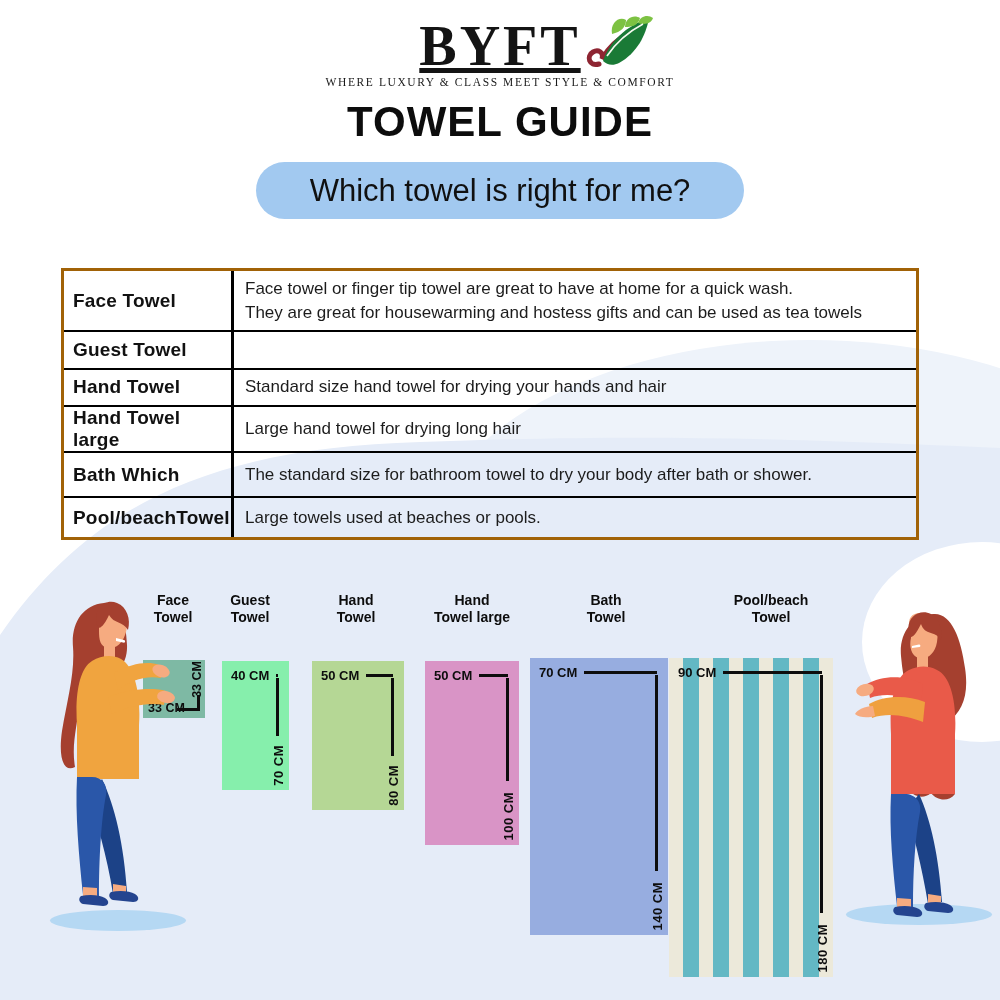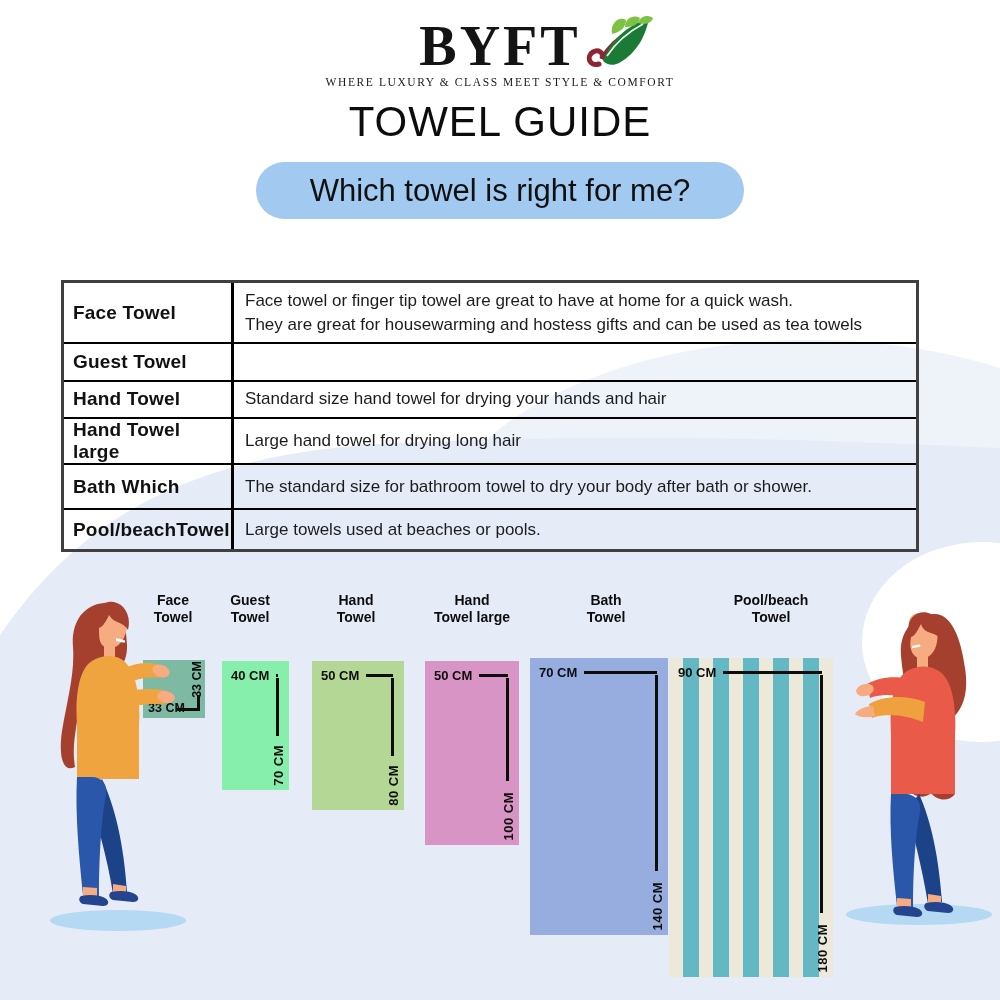--- a/index.html
+++ b/index.html
@@ -8,30 +8,30 @@
   
   .blob-faint{position:absolute;left:430px;top:340px;width:760px;height:420px;
               background:#eef3fa;border-radius:50%;}
   .blob-main{position:absolute;left:0;top:430px;width:1000px;height:570px;}
   .blob-white{position:absolute;left:862px;top:542px;width:240px;height:200px;
               background:#ffffff;border-radius:50%;}
   
   .header{position:absolute;left:0;top:18px;width:1000px;text-align:center;}
   .logo-row{position:relative;display:inline-block;}
   .logo-text{font-family:"Liberation Serif",serif;font-size:56px;font-weight:600;
-             letter-spacing:3px;color:#141414;line-height:1.0;}
+             letter-spacing:3px;color:#141414;line-height:1.0;text-decoration:underline;}
   .leaf{position:absolute;right:-78px;top:-4px;}
   .tagline{font-family:"Liberation Serif",serif;font-size:11.5px;letter-spacing:1.6px;
            color:#1a1a1a;margin-top:2px;}
-  .title{margin:10px 0 16px 0;font-size:42px;font-weight:400;letter-spacing:1px;color:#0c0c0c;}
+  .title{margin:10px 0 16px 0;font-size:42px;font-weight:700;letter-spacing:1px;color:#0c0c0c;}
   .pill{margin:13px auto 0 auto;width:488px;height:57px;border-radius:29px;background:#a2c9f0;
         display:flex;align-items:center;justify-content:center;font-size:31px;color:#101010;}
   
-  .info-table{position:absolute;left:61px;top:268px;width:858px;border:3px solid #404040;
-              background:transparent;box-sizing:border-box;margin-top:12px;}
+  .info-table{position:absolute;left:61px;top:268px;width:858px;border:3px solid #a16207;
+              background:transparent;box-sizing:border-box;}
   .t-row{display:grid;grid-template-columns:170px 1fr;}
   .t-row + .t-row{border-top:2.5px solid #000;}
   .t-label{border-right:3px solid #000;display:flex;align-items:center;padding-left:9px;
            font-size:19px;font-weight:700;letter-spacing:0.2px;}
   .t-desc{display:flex;flex-direction:column;justify-content:center;padding:4px 8px 4px 11px;
           font-size:17px;line-height:1.4;color:#1c1c1c;}
   .r1{min-height:59px;} .r2,.r3,.r4{min-height:35.5px;} .r5{min-height:43px;} .r6{min-height:39px;}
   
   .col-label{position:absolute;text-align:center;font-size:14px;font-weight:700;
              line-height:1.2;color:#0d0d0d;}

